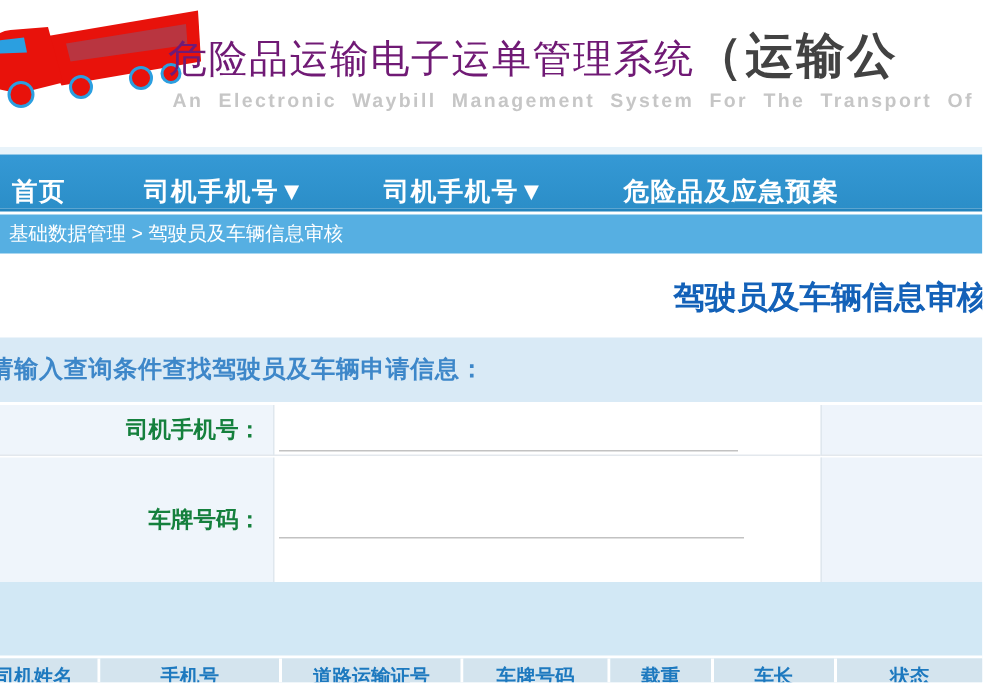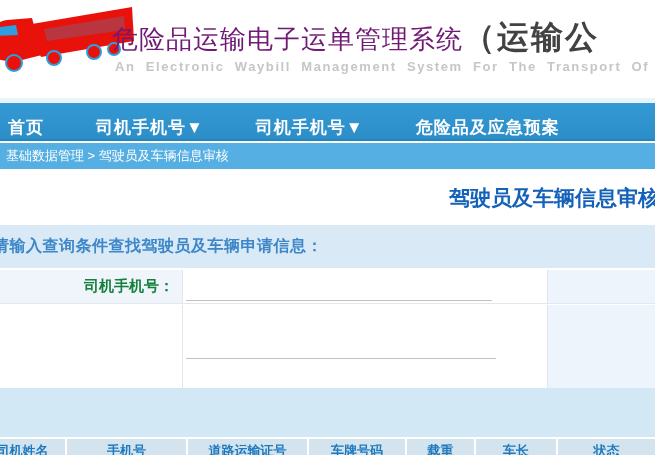--- a/index.html
+++ b/index.html
@@ -130,20 +130,23 @@
     <div class="query-text">请输入查询条件查找驾驶员及车辆申请信息：</div>
   </div>
 
   <div class="form">
     <div class="cell label-col row1">
       <div class="form-label">司机手机号：</div>
     </div>
     <div class="cell input-col row1"></div>
     <div class="cell right-col row1"></div>
 
+    <div class="cell label-col row2">
+      <div class="form-label">车牌号码：</div>
+    </div>
     <div class="cell input-col row2"></div>
     <div class="cell right-col row2"></div>
 
     <input class="field-input input1" type="text" value="" style="">
     <input class="field-input input2" type="text" value="" style="">
   </div>
 
   <div class="page-bottom"></div>
 
   <div class="thead">

